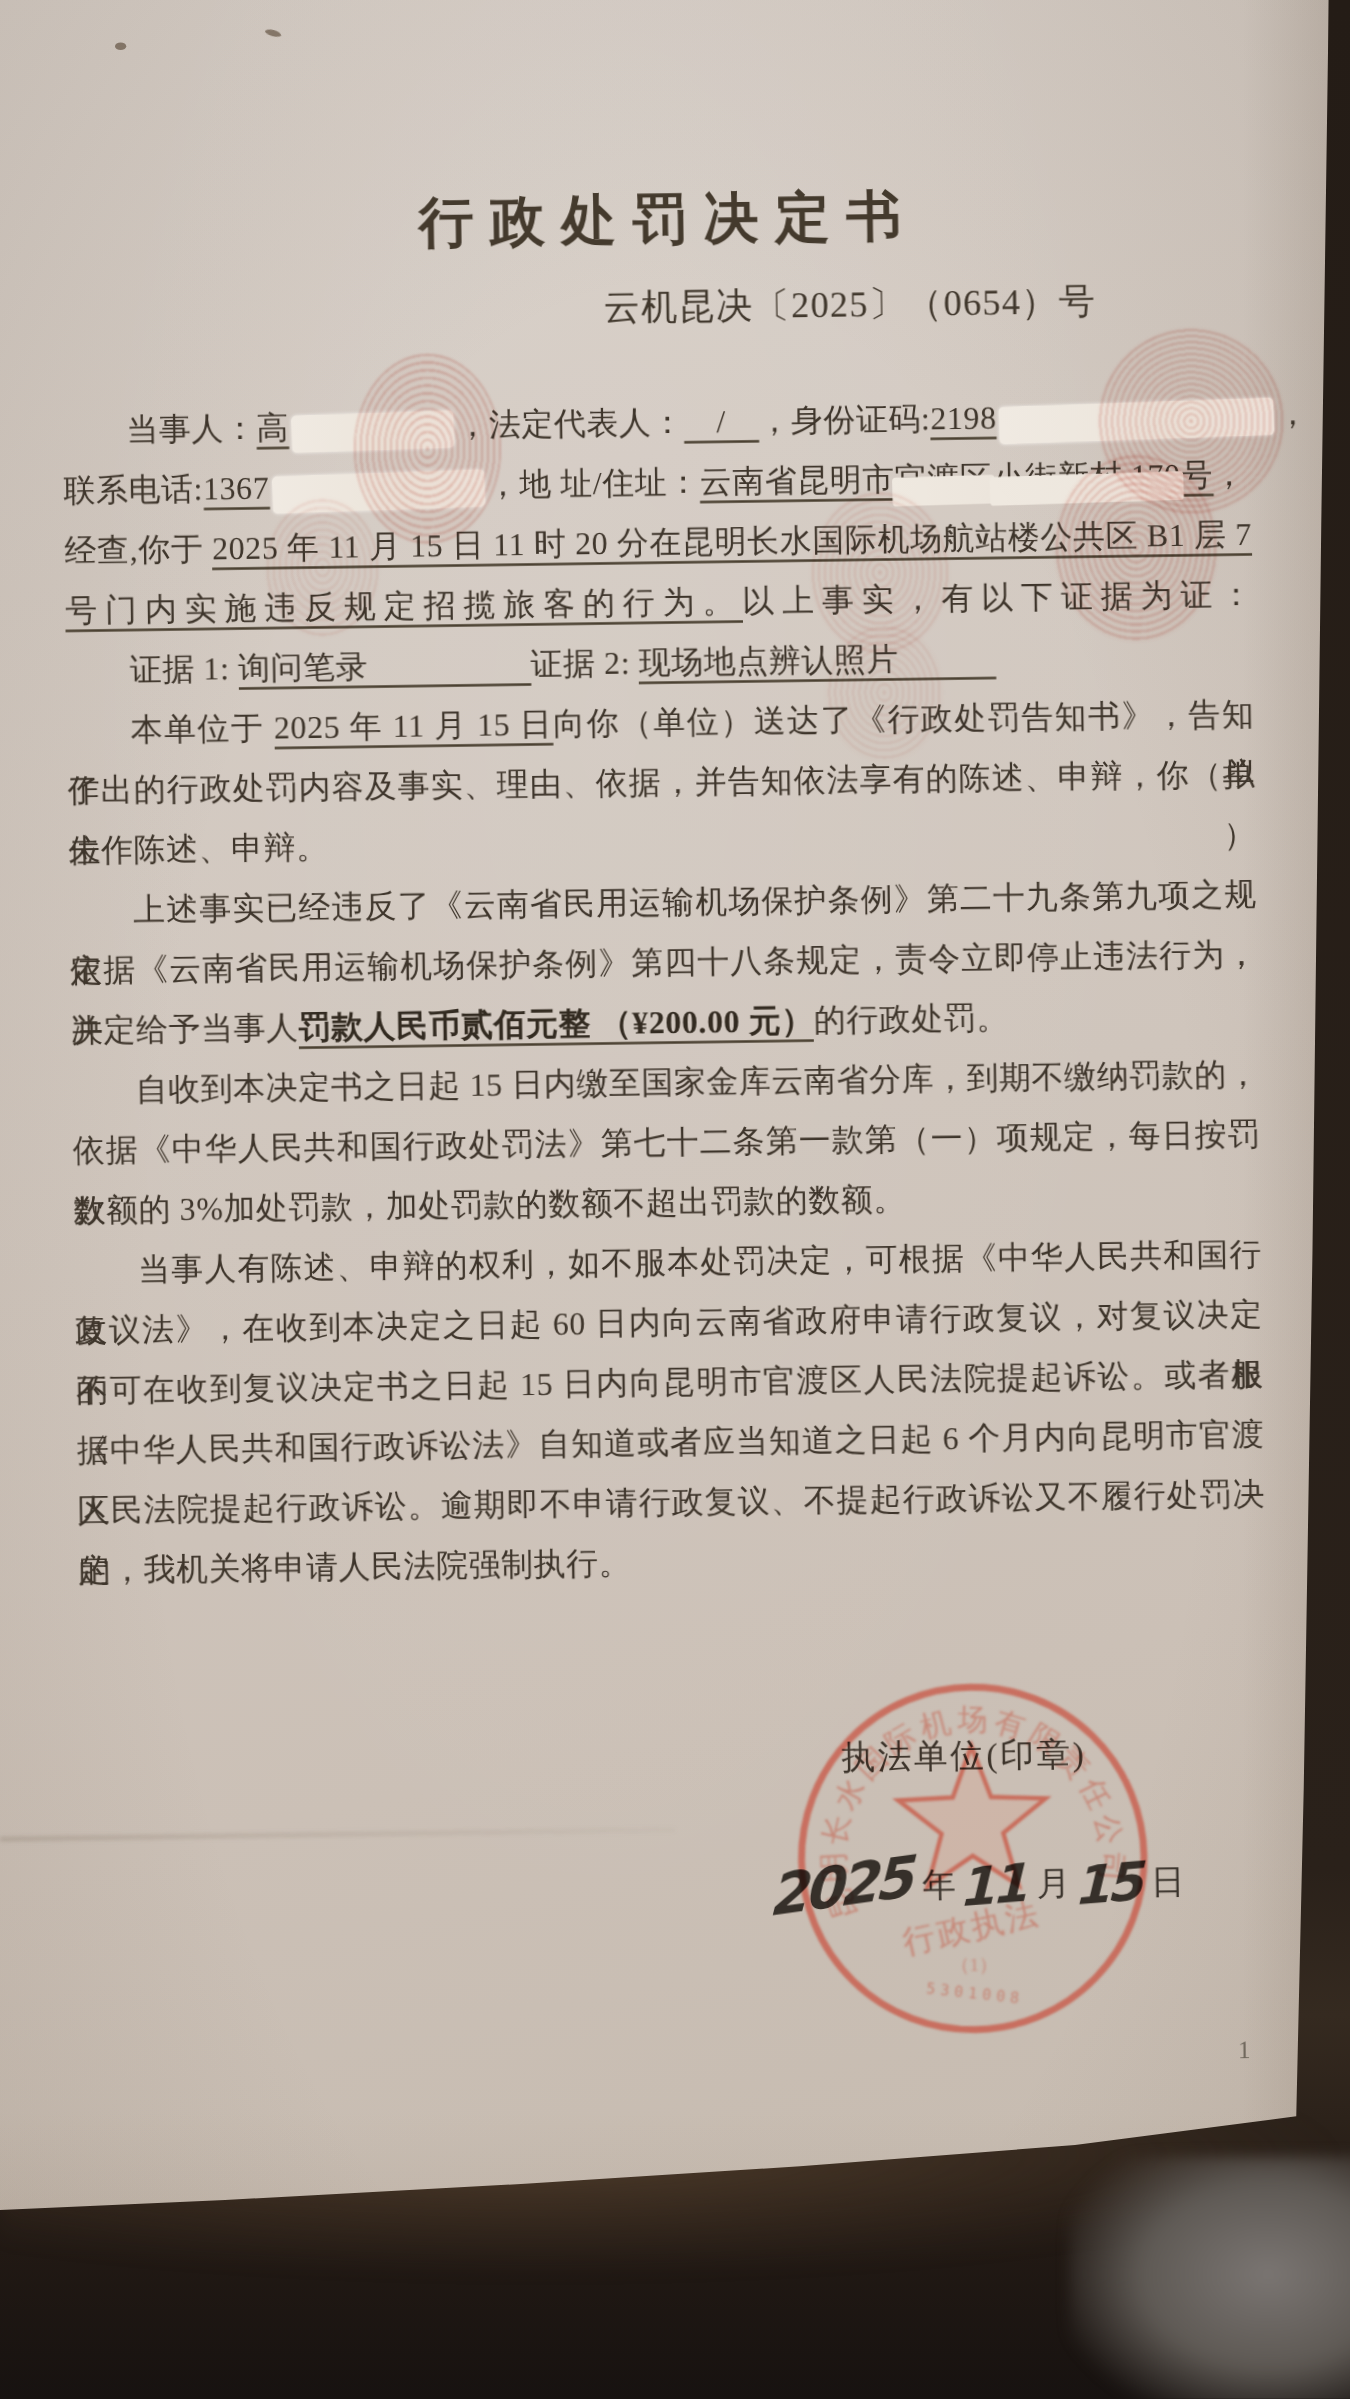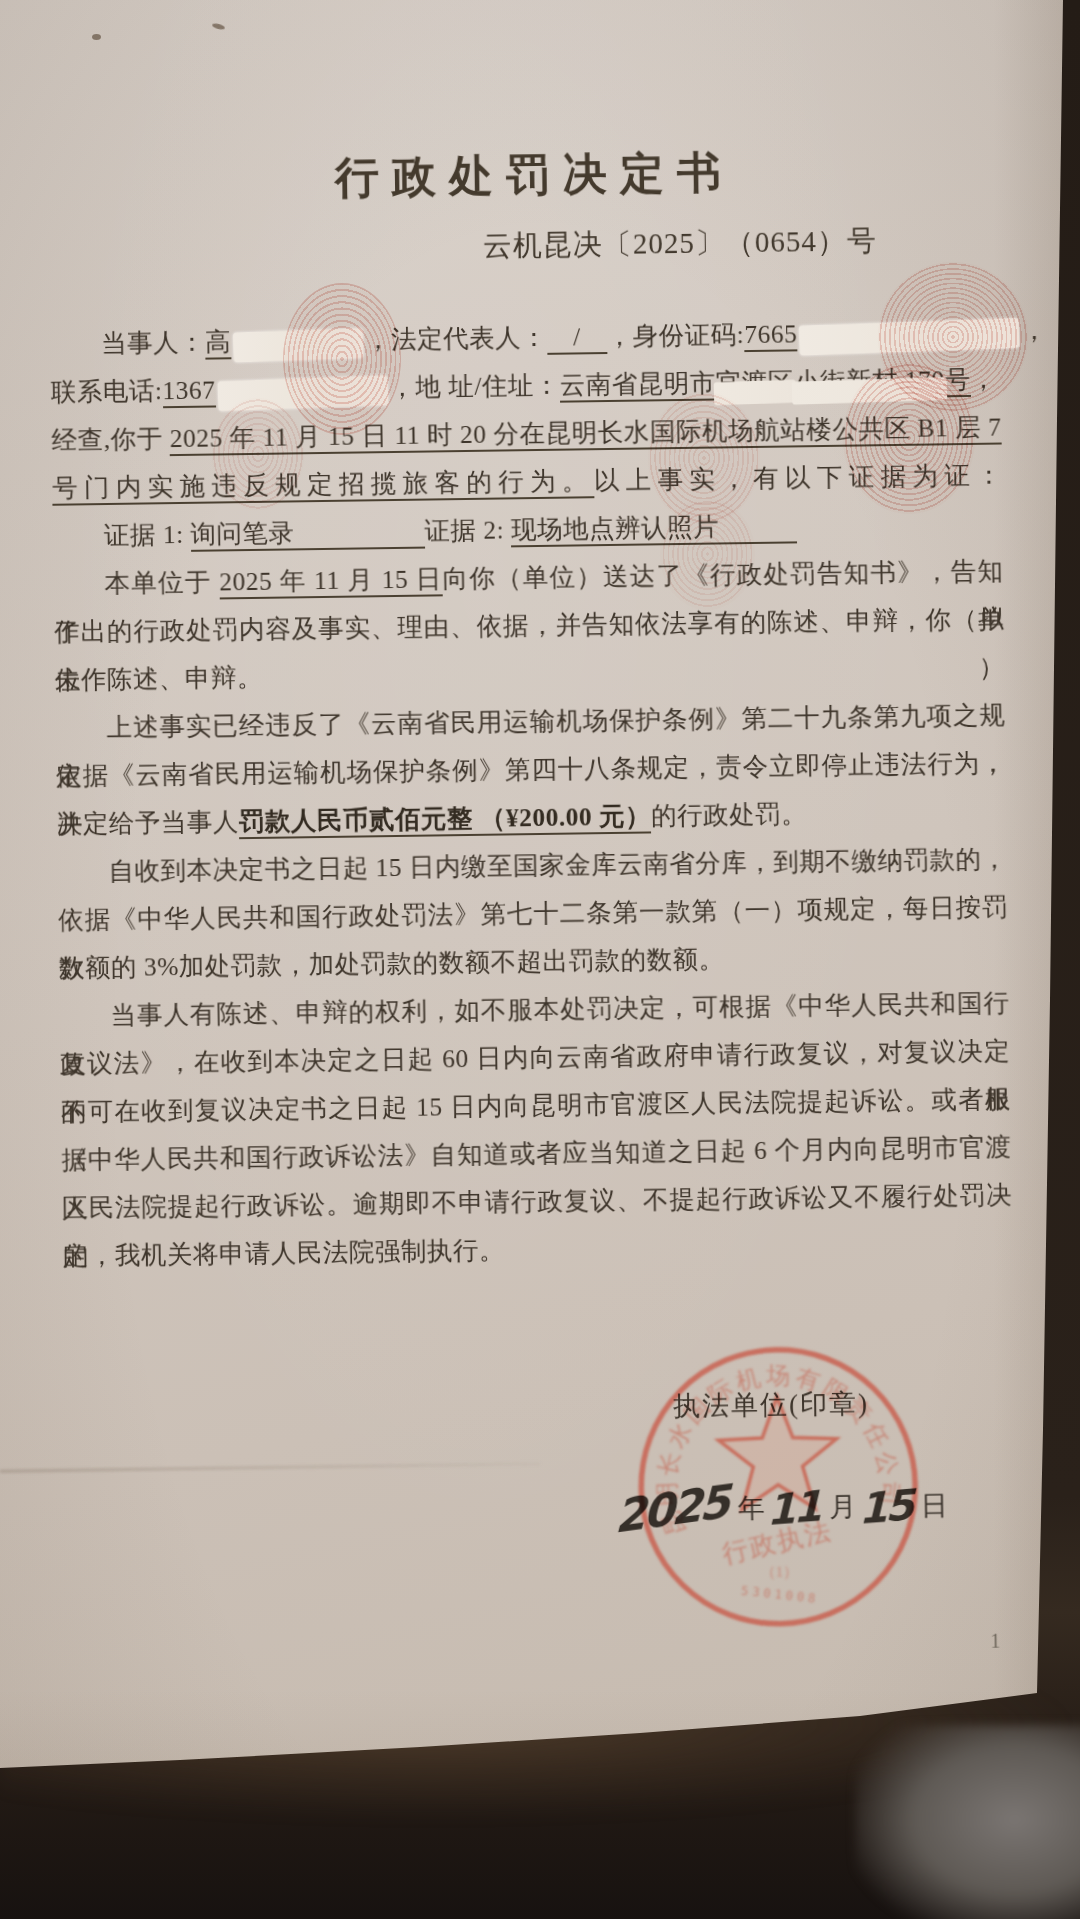--- a/index.html
+++ b/index.html
@@ -121,21 +121,21 @@
 <div class="paper">
   <div class="crease"></div>
   <div class="speck s1"></div>
   <div class="speck s2"></div>
 
   <div class="content">
     <div class="doc-title">行政处罚决定书</div>
     <div class="doc-number">云机昆决〔2025〕（0654）号</div>
 
     <div class="body-column" id="body-column">
-        <div class="bodyline ind nw"><span>当事人：</span><span class="u">高</span><span class="wo w130"></span><span>，法定代表人：</span><span class="u">　/　</span><span>，身份证码:</span><span class="u">7665</span><span class="wo w220"></span><span>，</span></div>
+        <div class="bodyline ind nw"><span>当事人：</span><span class="u">高</span><span class="wo w130"></span><span>，法定代表人：</span><span class="u">　/　</span><span>，身份证码:</span><span class="u">2198</span><span class="wo w220"></span><span>，</span></div>
         <div class="bodyline nw"><span>联系电话:</span><span class="u">1367</span><span class="wo w170"></span><span>，地 址/住址：</span><span class="u">云南省昆明市</span><span class="u woh">官渡区</span><span class="u woh">小街新村 170</span><span class="u">号</span><span>，</span></div>
         <div class="bodyline fill"><span>经查,你于 </span><span class="u">2025 年 11 月 15 日 11 时 20 分在昆明长水国际机场航站楼公共区 B1 层 7</span></div>
         <div class="bodyline fill"><span class="u">号门内实施违反规定招揽旅客的行为。</span><span>以上事实，有以下证据为证：</span></div>
         <div class="bodyline ind"><span>证据 1: </span><span class="u">询问笔录　　　　　</span><span>证据 2: </span><span class="u">现场地点辨认照片　　　</span></div>
         <div class="bodyline fill ind"><span>本单位于 </span><span class="u">2025 年 11 月 15 日</span><span>向你（单位）送达了《行政处罚告知书》，告知了拟</span></div>
         <div class="bodyline fill"><span>作出的行政处罚内容及事实、理由、依据，并告知依法享有的陈述、申辩，你（单位）</span></div>
         <div class="bodyline"><span>未作陈述、申辩。</span></div>
         <div class="bodyline fill ind"><span>上述事实已经违反了《云南省民用运输机场保护条例》第二十九条第九项之规定，</span></div>
         <div class="bodyline fill"><span>依据《云南省民用运输机场保护条例》第四十八条规定，责令立即停止违法行为，并</span></div>
         <div class="bodyline"><span>决定给予当事人</span><span class="u b">罚款人民币贰佰元整 （¥200.00 元）</span><span>的行政处罚。</span></div>

